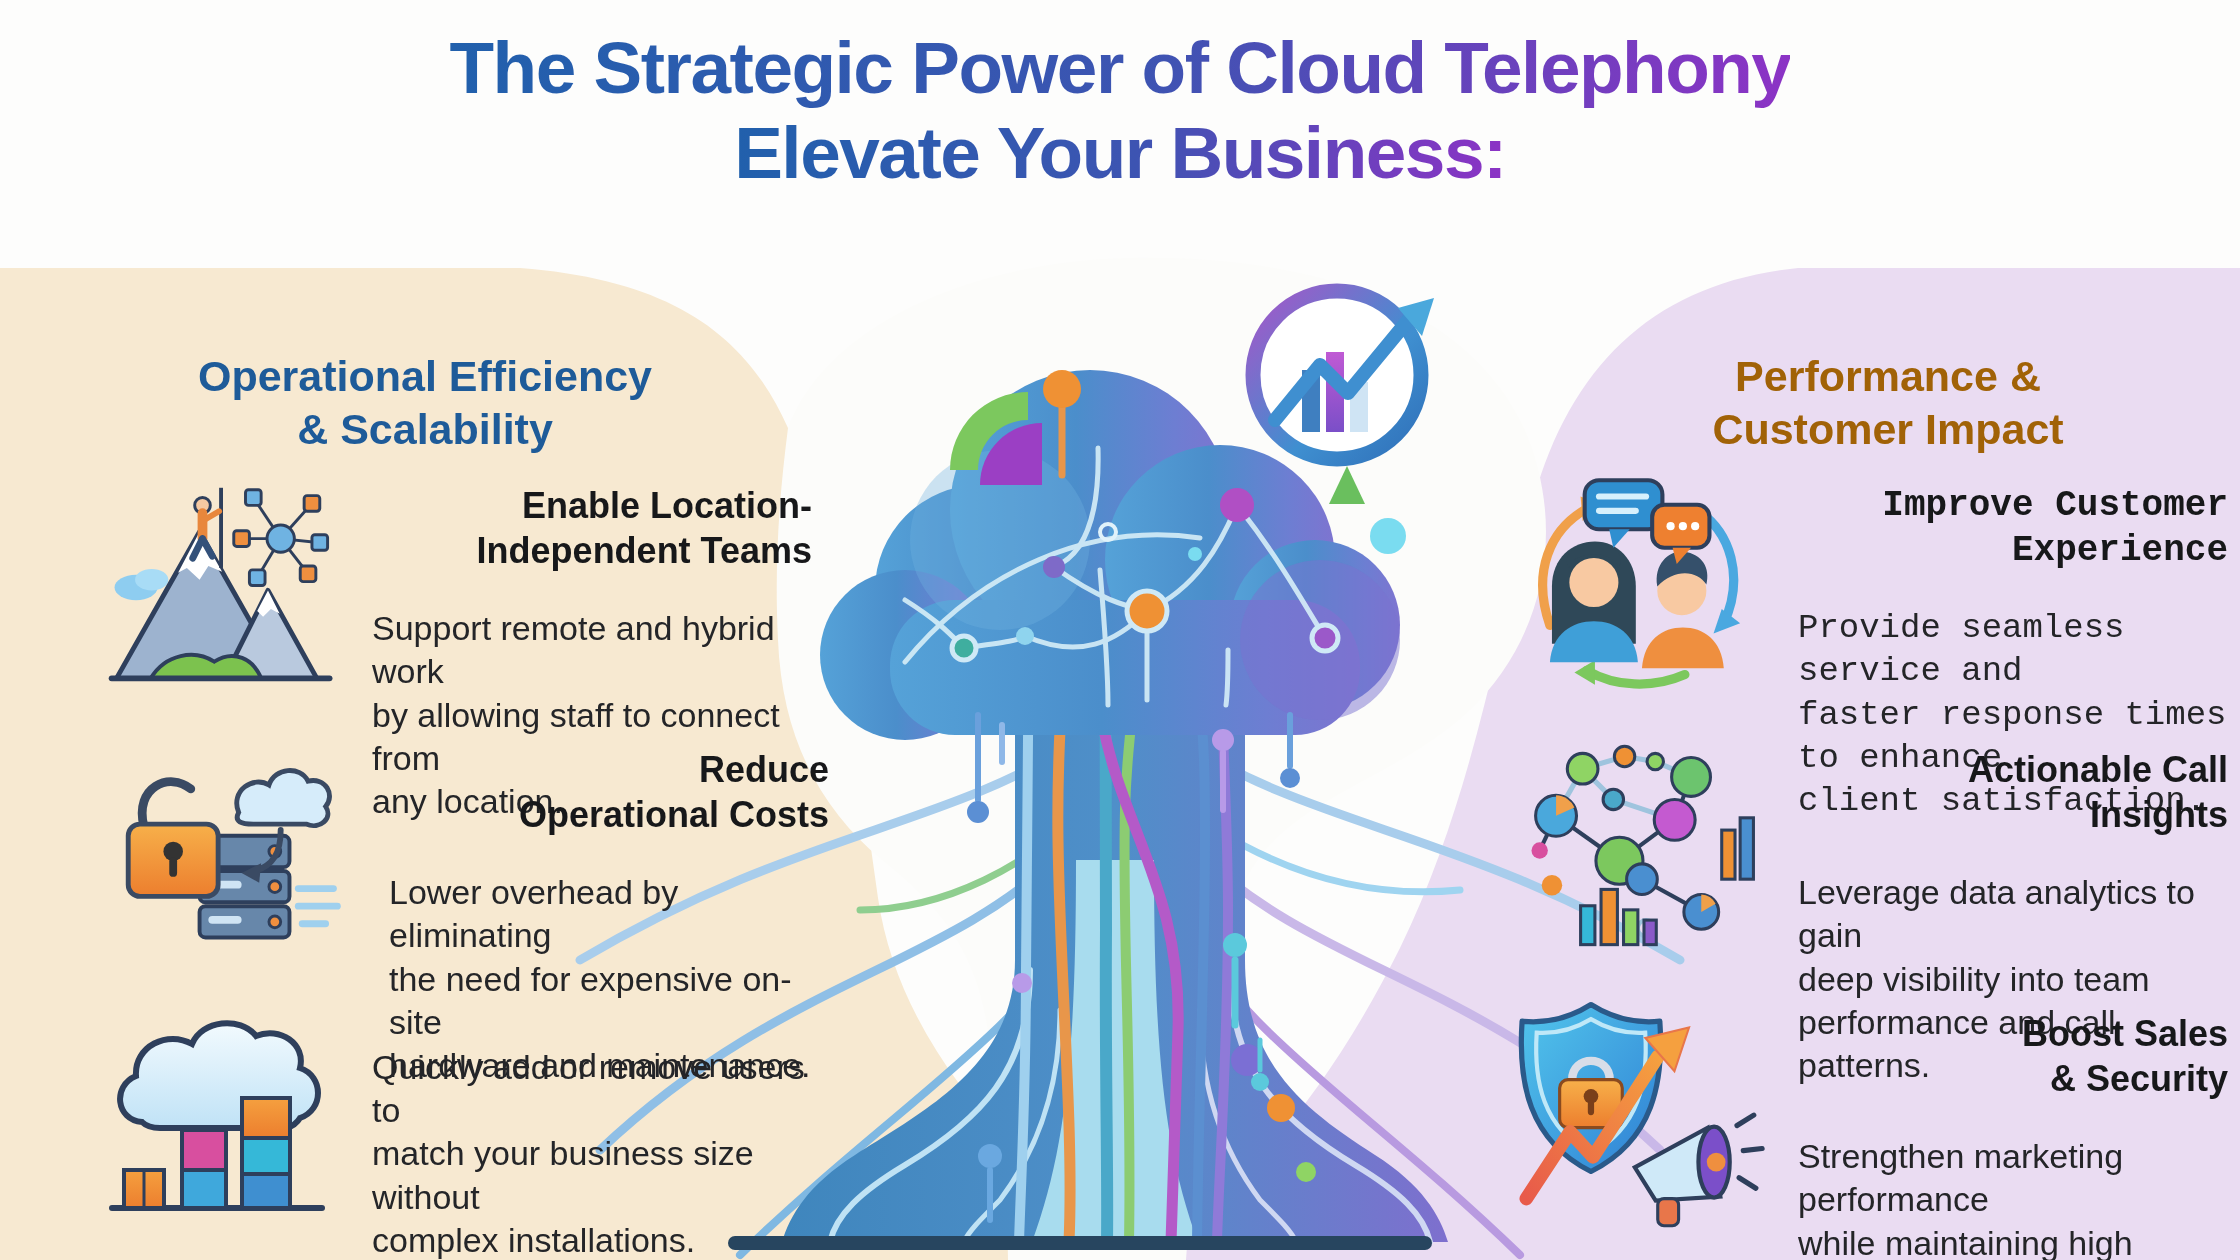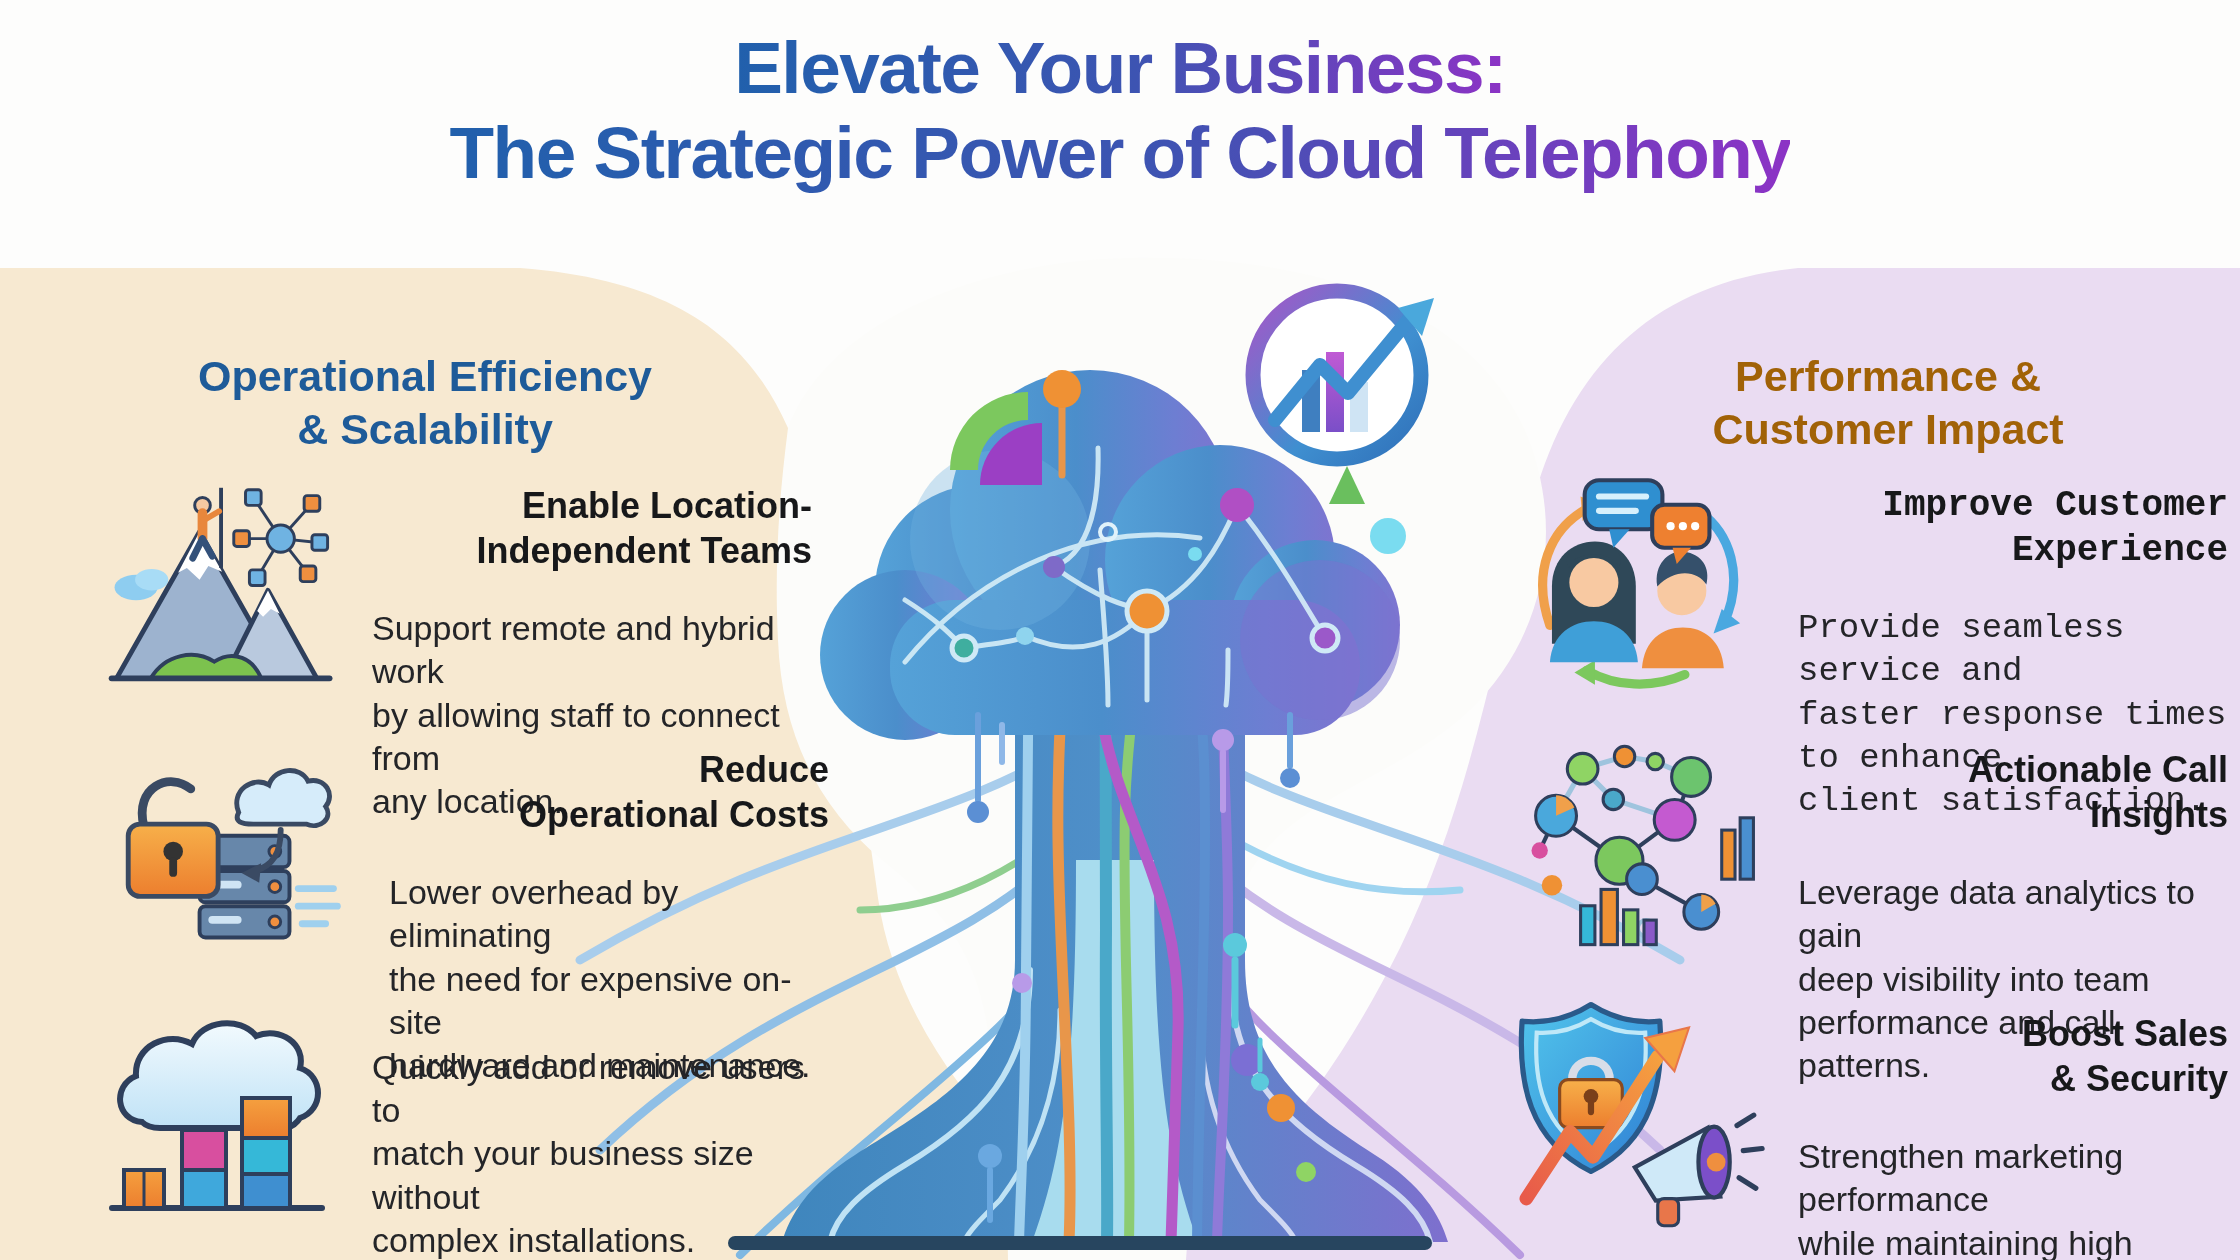--- a/index.html
+++ b/index.html
@@ -26,22 +26,22 @@
 
 <div class="canvas">
 
   <svg class="bg" viewBox="0 0 2240 1260" aria-hidden="true">
     <path fill="#f7e9d1" d="M0 268 L520 268 C676 280 748 338 788 428 C828 520 850 700 878 898 C898 1034 996 1148 1138 1260 L0 1260 Z"></path>
     <path fill="#eadcf2" d="M2240 268 L1798 268 C1658 282 1572 362 1534 498 C1496 646 1472 800 1400 948 C1330 1088 1252 1180 1152 1260 L2240 1260 Z"></path>
     <path fill="#fcfcfa" d="M788 428 C824 330 962 262 1128 258 C1318 254 1468 308 1524 428 C1566 524 1548 636 1468 712 C1394 780 1292 798 1250 872 C1216 932 1206 1000 1200 1080 C1196 1140 1190 1204 1186 1260 L1008 1260 C1008 1204 1000 1100 986 1020 C972 942 932 900 882 860 C822 810 782 740 778 640 C774 560 780 490 788 428 Z"></path>
   </svg>
 
   <div class="title-block">
+    <div class="title-line"><span class="grad">The Strategic Power of Cloud Telephony</span></div>
     <div class="title-line"><span class="grad">Elevate Your Business:</span></div>
-    <div class="title-line"><span class="grad">The Strategic Power of Cloud Telephony</span></div>
   </div>
 
   <svg class="tree" viewBox="0 0 1140 990" aria-hidden="true">
     <defs>
       <linearGradient id="t-cloud" x1="0" y1="0" x2="1" y2="0">
         <stop offset="0" stop-color="#55a2d8"></stop>
           <stop offset="0.45" stop-color="#4b8ecb"></stop>
         <stop offset="0.8" stop-color="#6d7ed2"></stop>
           <stop offset="1" stop-color="#7e74d0"></stop>
       </linearGradient>

